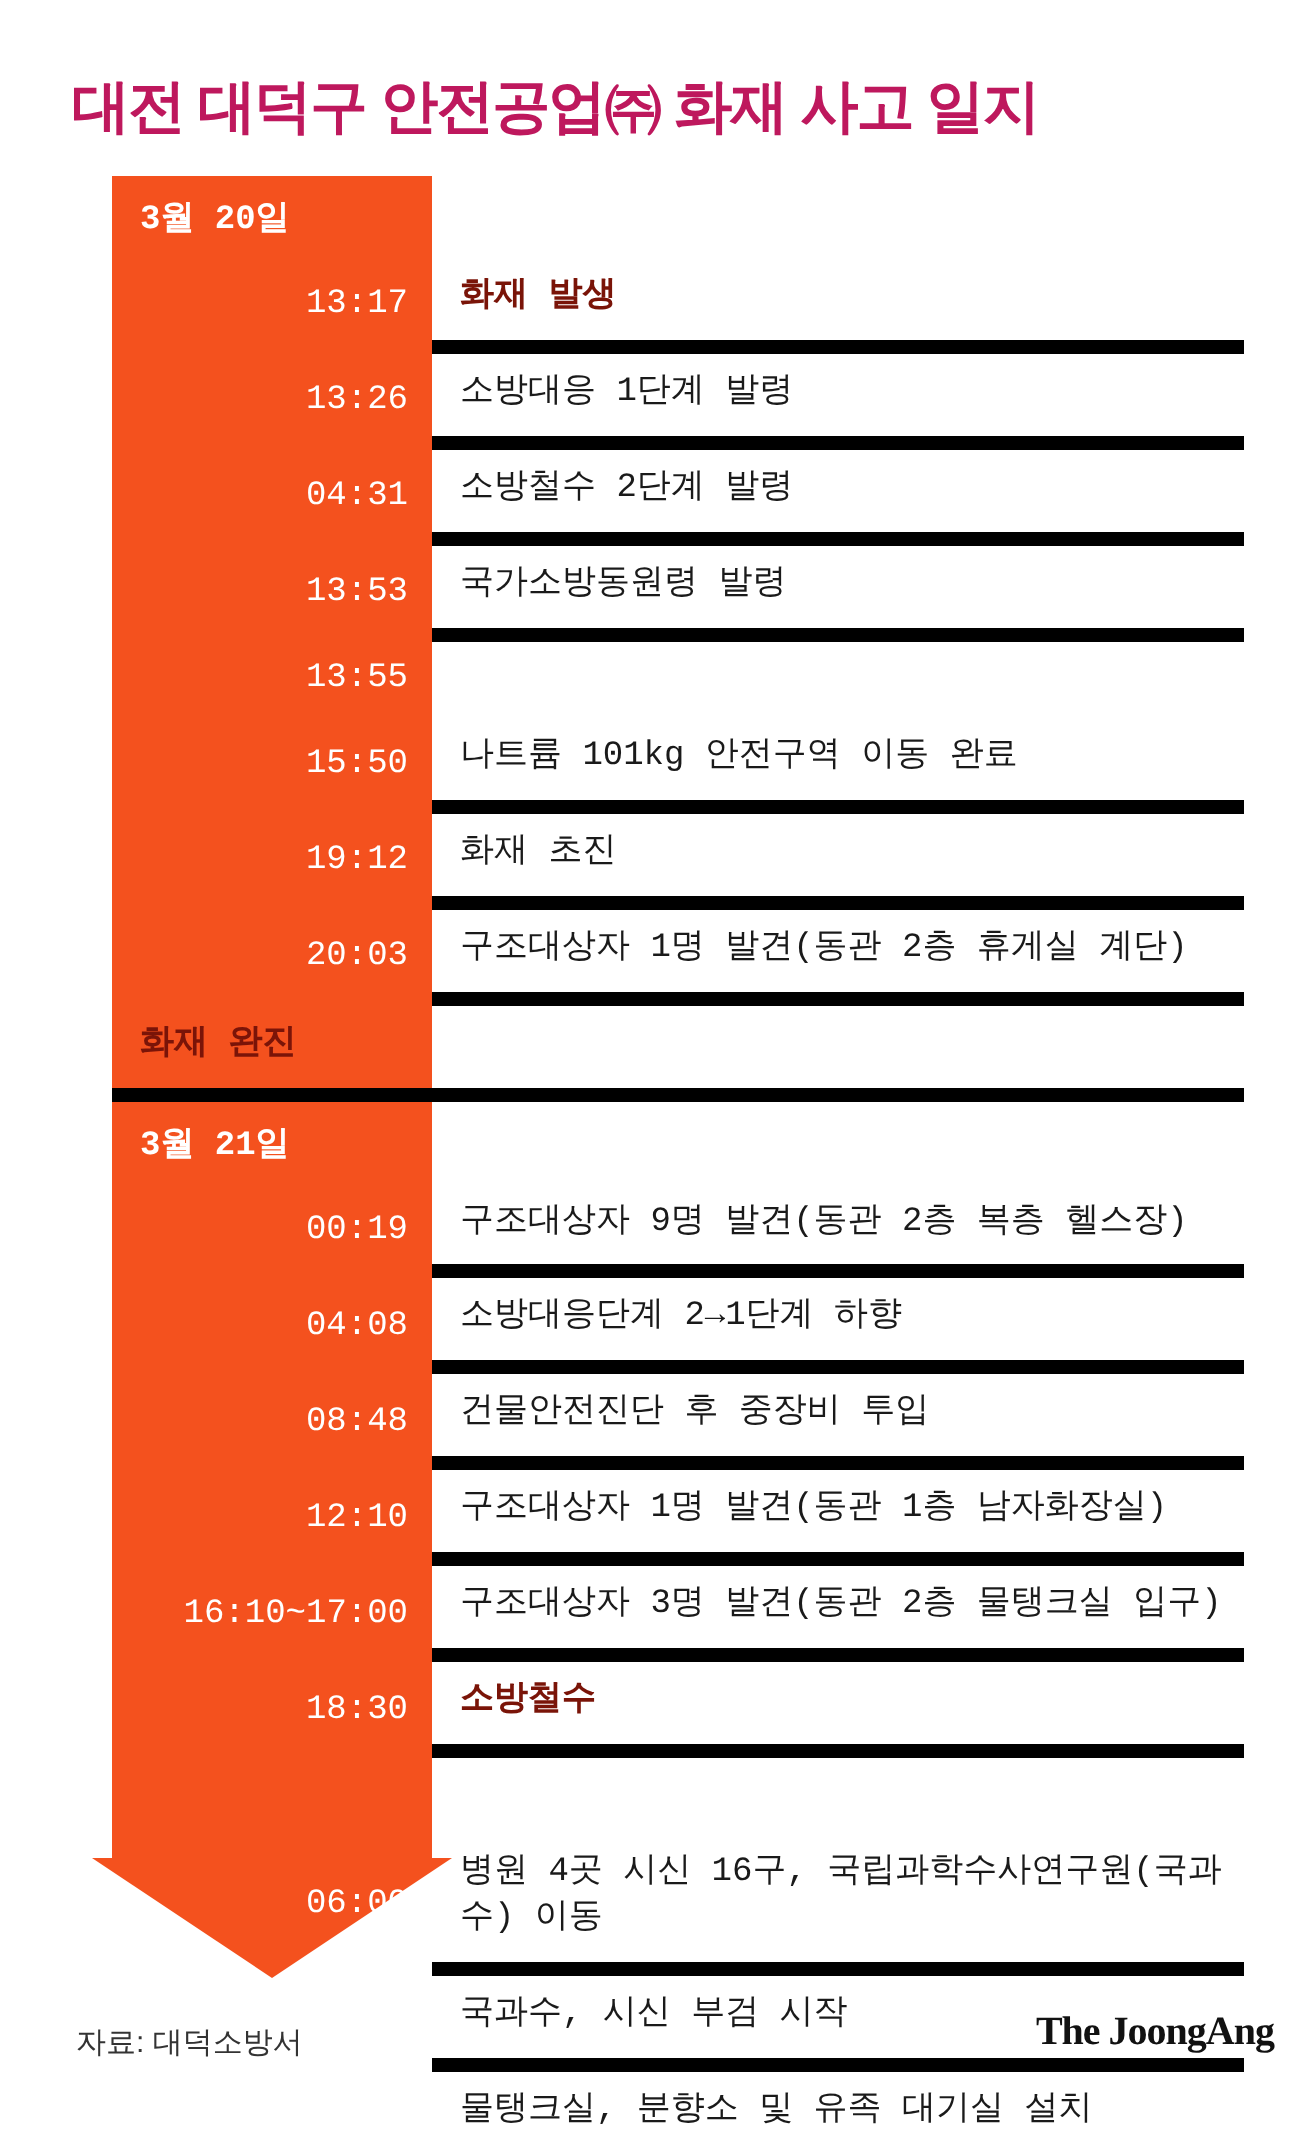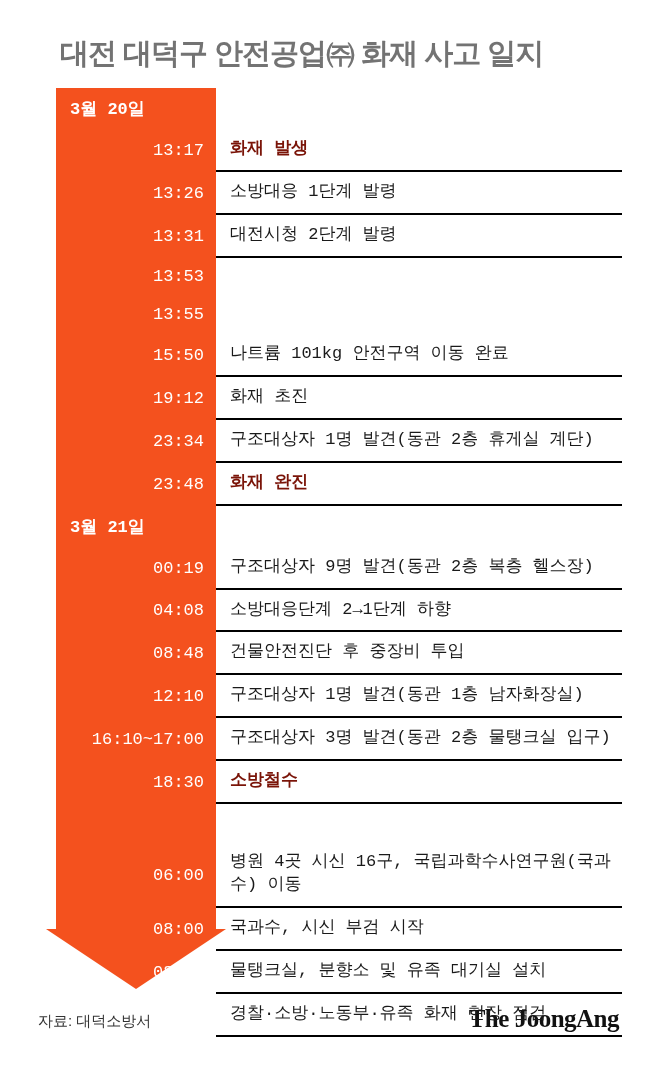--- a/index.html
+++ b/index.html
@@ -21,23 +21,22 @@
     height: 1065px;
     box-sizing: border-box;
   }
   .title {
     position: absolute;
     left: 36px;
     top: 34px;
     font-size: 29px;
     font-weight: bold;
     letter-spacing: -1px;
-    color: #737373;
+    color: #be185d;
     white-space: nowrap;
-    margin-left: 24px;
   }
 
   
   .arrow-band {
     position: absolute;
     left: 56px;
     top: 88px;
     width: 160px;
     height: 842px;
     background: #f4511e;
@@ -84,21 +83,21 @@
   }
   .row .desc {
     flex: 1;
     box-sizing: border-box;
     padding: 9px 4px 9px 14px;
     font-size: 17px;
     color: #1a1a1a;
     line-height: 1.35;
     display: flex;
     align-items: center;
-    border-bottom: 2px solid #000000;
+    border-bottom: 7px solid #000000;
   }
   .row .desc.bold {
     font-weight: bold;
     color: #7a1408;
   }
   .row.date .time {
     font-weight: bold;
     text-align: left;
     justify-content: flex-start;
     padding-left: 14px;
@@ -117,24 +116,24 @@
   
   .source {
     position: absolute;
     left: 38px;
     top: 1012px;
     font-size: 15px;
     color: #333333;
   }
   .logo {
     position: absolute;
-    right: 39px;
+    right: 21px;
     top: 1005px;
     font-family: "Liberation Serif", serif;
-    font-size: 25px;
+    font-size: 20px;
     font-weight: bold;
     color: #111111;
     letter-spacing: -0.5px;
   }
   .logo .the {
     font-style: normal;
   }
 </style>
 </head>
 <body>
@@ -153,43 +152,43 @@
       </div>
       <div class="row">
         <div class="time">13:17</div>
         <div class="desc bold">화재 발생</div>
       </div>
       <div class="row">
         <div class="time">13:26</div>
         <div class="desc">소방대응 1단계 발령</div>
       </div>
       <div class="row">
-        <div class="time">13:31</div>
-        <div class="desc">대전시청 2단계 발령</div>
+        <div class="time">04:31</div>
+        <div class="desc">소방철수 2단계 발령</div>
       </div>
       <div class="row">
         <div class="time">13:53</div>
+        <div class="desc">국가소방동원령 발령</div>
       </div>
       <div class="row">
         <div class="time">13:55</div>
       </div>
       <div class="row">
         <div class="time">15:50</div>
         <div class="desc">나트륨 101kg 안전구역 이동 완료</div>
       </div>
       <div class="row">
         <div class="time">19:12</div>
         <div class="desc">화재 초진</div>
       </div>
       <div class="row">
-        <div class="time">23:34</div>
+        <div class="time">20:03</div>
         <div class="desc">구조대상자 1명 발견(동관 2층 휴게실 계단)</div>
       </div>
       <div class="row">
-        <div class="time">23:48</div>
         <div class="desc bold">화재 완진</div>
       </div>
       <div class="row date date-nosep">
         <div class="time">3월 21일</div>
         <div class="desc"></div>
       </div>
       <div class="row">
         <div class="time">00:19</div>
         <div class="desc">구조대상자 9명 발견(동관 2층 복층 헬스장)</div>
       </div>

